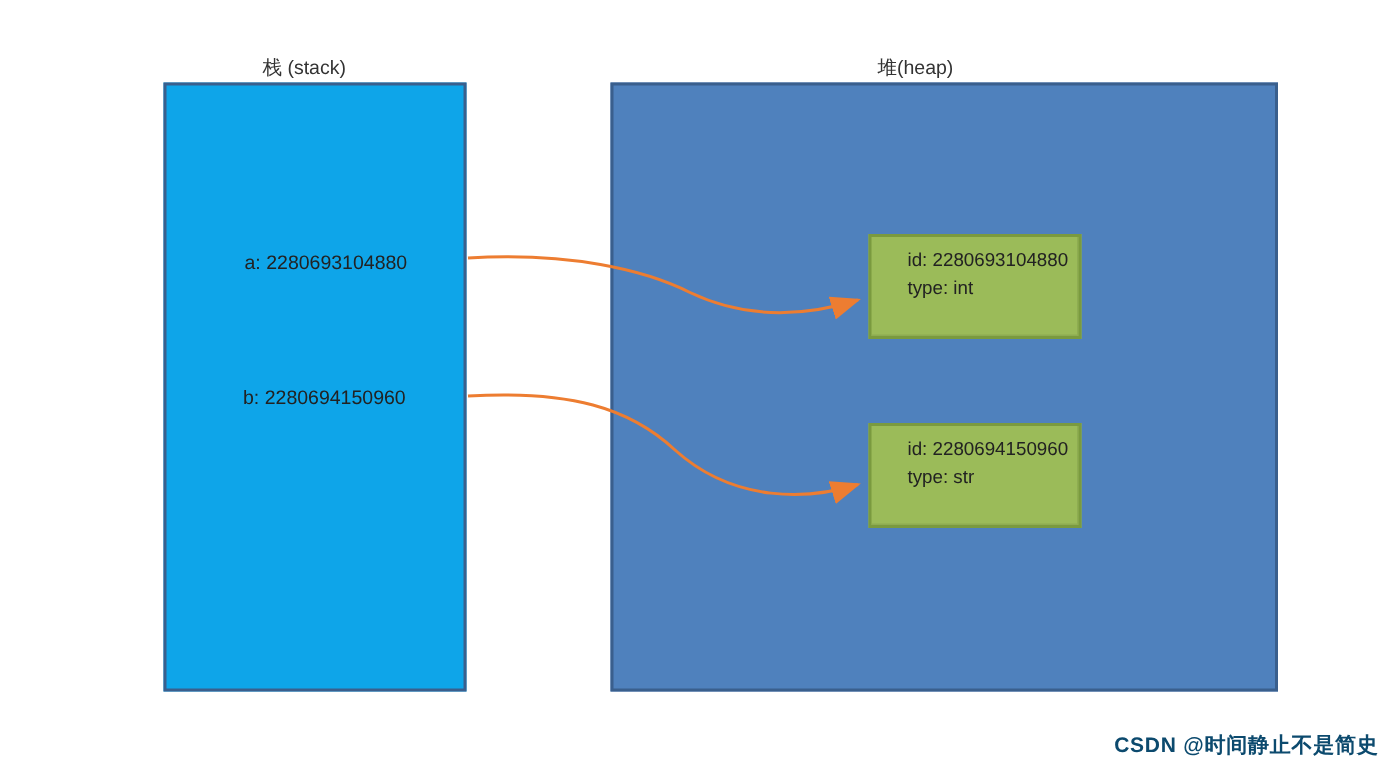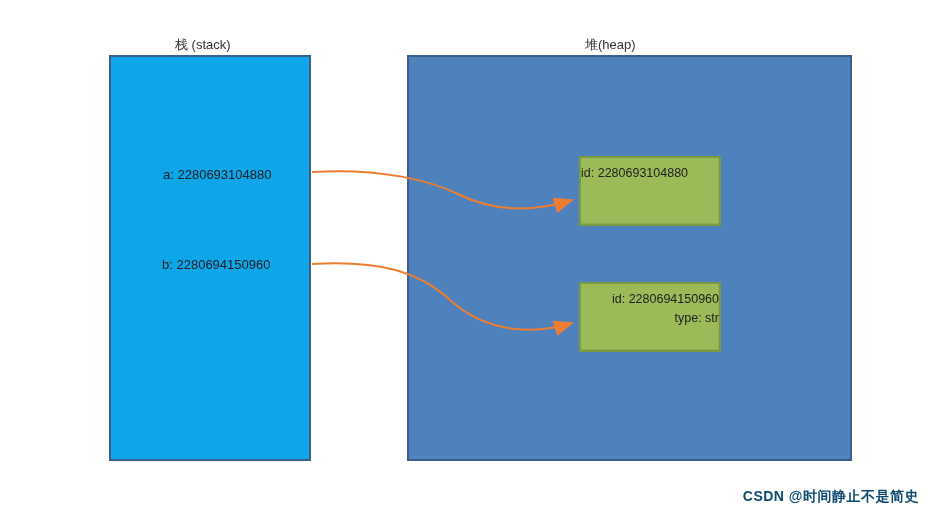--- a/index.html
+++ b/index.html
@@ -27,21 +27,21 @@
     }
     .var-label {
       position: absolute;
       color: #222;
       font-size: 13px;
     }
     .obj-box {
       position: absolute;
       background: #9bbb59;
       border: 2px solid #7a9a3f;
-      padding: 6px 0;
+      padding: 6px 24px;
       box-shadow: inset -1px -1px 0 rgba(0,0,0,0.08);
     }
     .obj-line {
       color: #222;
       font-size: 12.5px;
       line-height: 1.5;
       white-space: nowrap;
     }
     .watermark {
       position: absolute;
@@ -71,23 +71,24 @@
   </div>
   <div class="var-label" style="left:51px; top:200px;">
     <span>b</span><span>: </span><span>2280694150960</span>
   </div>
 </div>
 
 <div class="heap-box" style="left:407px; top:55px; width:445px; height:406px;">
 
   <div class="obj-box" style="left:170px; top:99px; width:142px; height:70px;">
     <div class="obj-line"><span>id: </span><span>2280693104880</span></div>
+    <div class="obj-line"><span>type: </span><span>int</span></div>
   </div>
 
-  <div class="obj-box" style="left:170px; top:225px; width:142px; height:70px;text-align:right;">
+  <div class="obj-box" style="left:170px; top:225px; width:142px; height:70px;">
     <div class="obj-line"><span>id: </span><span>2280694150960</span></div>
     <div class="obj-line"><span>type: </span><span>str</span></div>
   </div>
 </div>
 
 <svg class="arrows">
   <defs>
     <marker id="arrowhead" markerWidth="10" markerHeight="8" refX="9" refY="4" orient="auto">
       <polygon points="0 0, 10 4, 0 8" fill="#ed7d31"></polygon>
     </marker>

